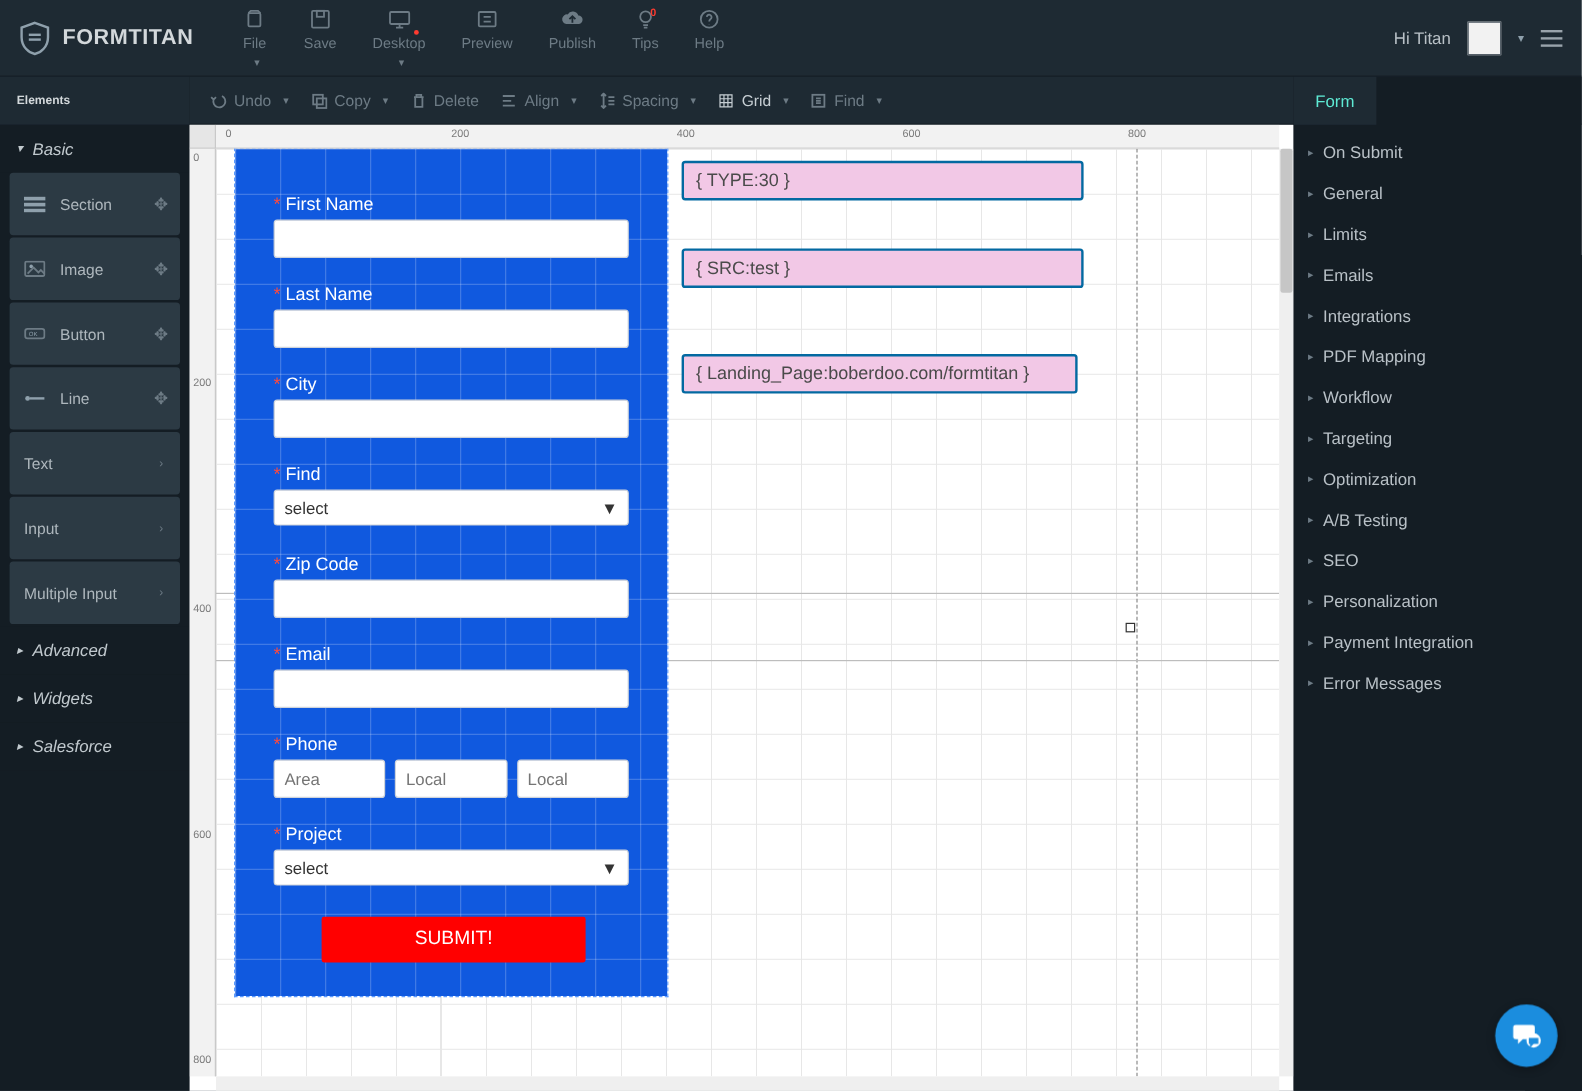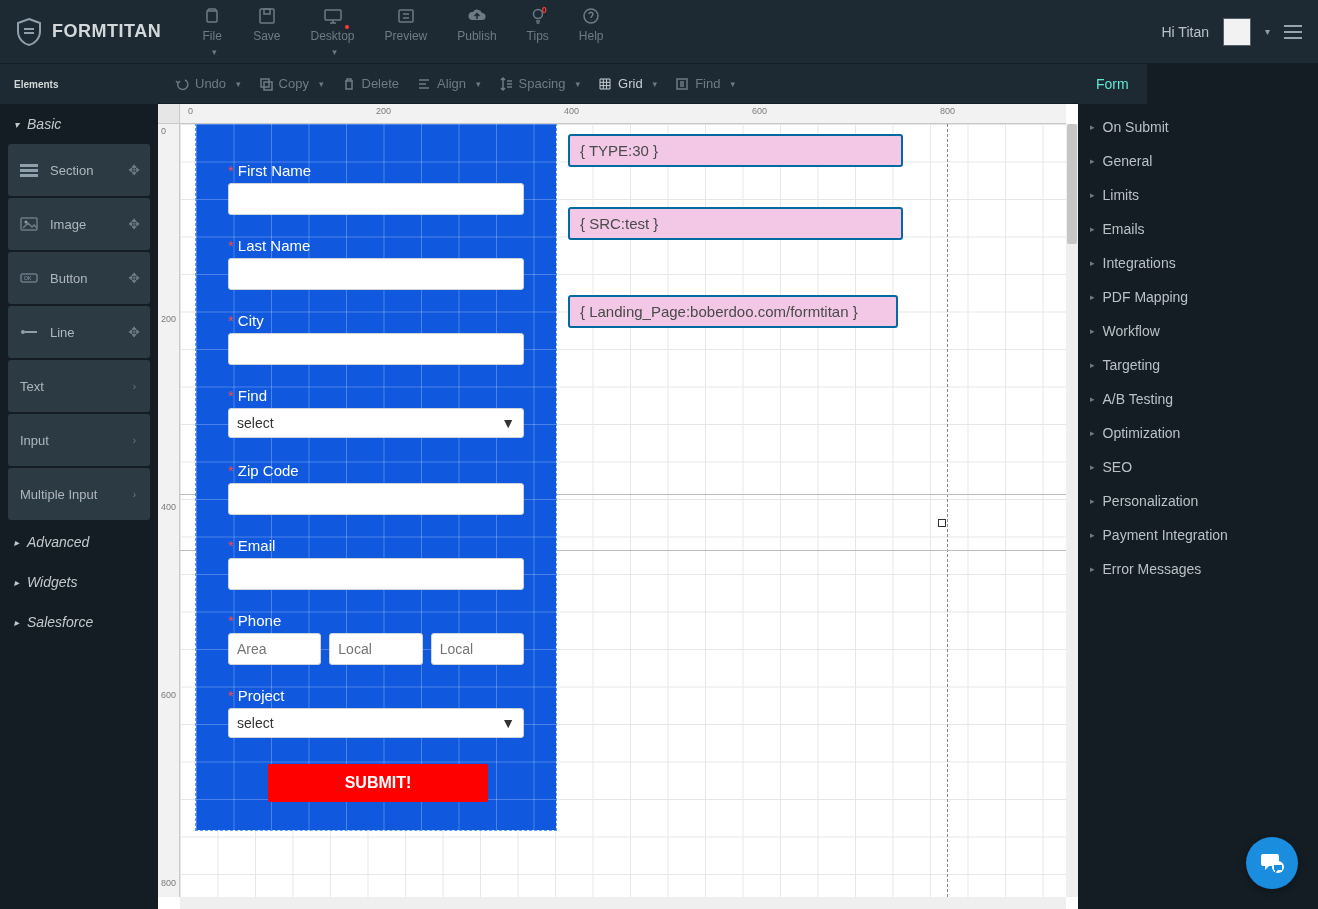--- a/index.html
+++ b/index.html
@@ -69,21 +69,21 @@
 
 .form-section { position: absolute; top: 0; left: 16px; width: 360px; height: 706px; background: #1059df; outline:1px dashed #5c9bff; }
 .form-grid { position:absolute; inset:0; background-image: linear-gradient(rgba(255,255,255,0.25) 1px, transparent 1px), linear-gradient(90deg, rgba(255,255,255,0.25) 1px, transparent 1px); background-size: 37.5px 37.5px; pointer-events:none; }
 .field-group { position: absolute; left: 32px; width: 296px; }
 .field-label { color: #fff; font-size: 15px; margin-bottom: 4px; }
 .req { color: #ff4a3d; margin-right: 4px; }
 .field-input { width: 100%; height: 32px; background: #fff; border: 1px solid #cfd4da; border-radius: 3px; padding: 0 8px; font-size: 14px; color: #333; }
 .field-select { width: 100%; height: 30px; background: #fff; border: 1px solid #cfd4da; border-radius: 3px; padding: 0 8px; font-size: 14px; color: #333; display:flex; align-items:center; justify-content:space-between; }
 .phone-row { display: flex; gap: 8px; }
 .phone-row .field-input { flex:1; }
-.submit-btn { position:absolute; left:72px; top:640px; width:220px; height:38px; background:#ff0000; color:#fff; font-size:16px; font-weight:bold; display:flex; align-items:center; justify-content:center; border-radius:2px; cursor:pointer; }
+.submit-btn { position:absolute; left:72px; top:640px; width:220px; height:38px; background:#ff0000; color:#fff; font-size:16px; font-weight:normal; display:flex; align-items:center; justify-content:center; border-radius:2px; cursor:pointer; }
 
 
 .hidden-field { position: absolute; background: #f2c8e6; border: 2px solid #0369a1; border-radius: 3px; padding: 6px 10px; font-size: 15px; color: #4a4a4a; }
 
 
 .sel-handle { position:absolute; width:8px; height:8px; background:#fff; border:1px solid #333; }
 
 
 .chat-bubble { position: fixed; bottom: 20px; right: 20px; width: 52px; height: 52px; background: #1b8dde; border-radius: 50%; display: flex; align-items: center; justify-content: center; cursor: pointer; box-shadow: 0 2px 8px rgba(0,0,0,0.3); }
 .chat-bubble svg { width: 26px; height: 26px; }
@@ -408,25 +408,25 @@
     <div class="prop-item">
         <span class="caret caret-right"></span>
         <span>Workflow</span>
       </div>
     <div class="prop-item">
         <span class="caret caret-right"></span>
         <span>Targeting</span>
       </div>
     <div class="prop-item">
         <span class="caret caret-right"></span>
+        <span>Optimization</span>
+      </div>
+    <div class="prop-item">
+        <span class="caret caret-right"></span>
         <span>A/B Testing</span>
-      </div>
-    <div class="prop-item">
-        <span class="caret caret-right"></span>
-        <span>Optimization</span>
       </div>
     <div class="prop-item">
         <span class="caret caret-right"></span>
         <span>SEO</span>
       </div>
     <div class="prop-item">
         <span class="caret caret-right"></span>
         <span>Personalization</span>
       </div>
     <div class="prop-item">

